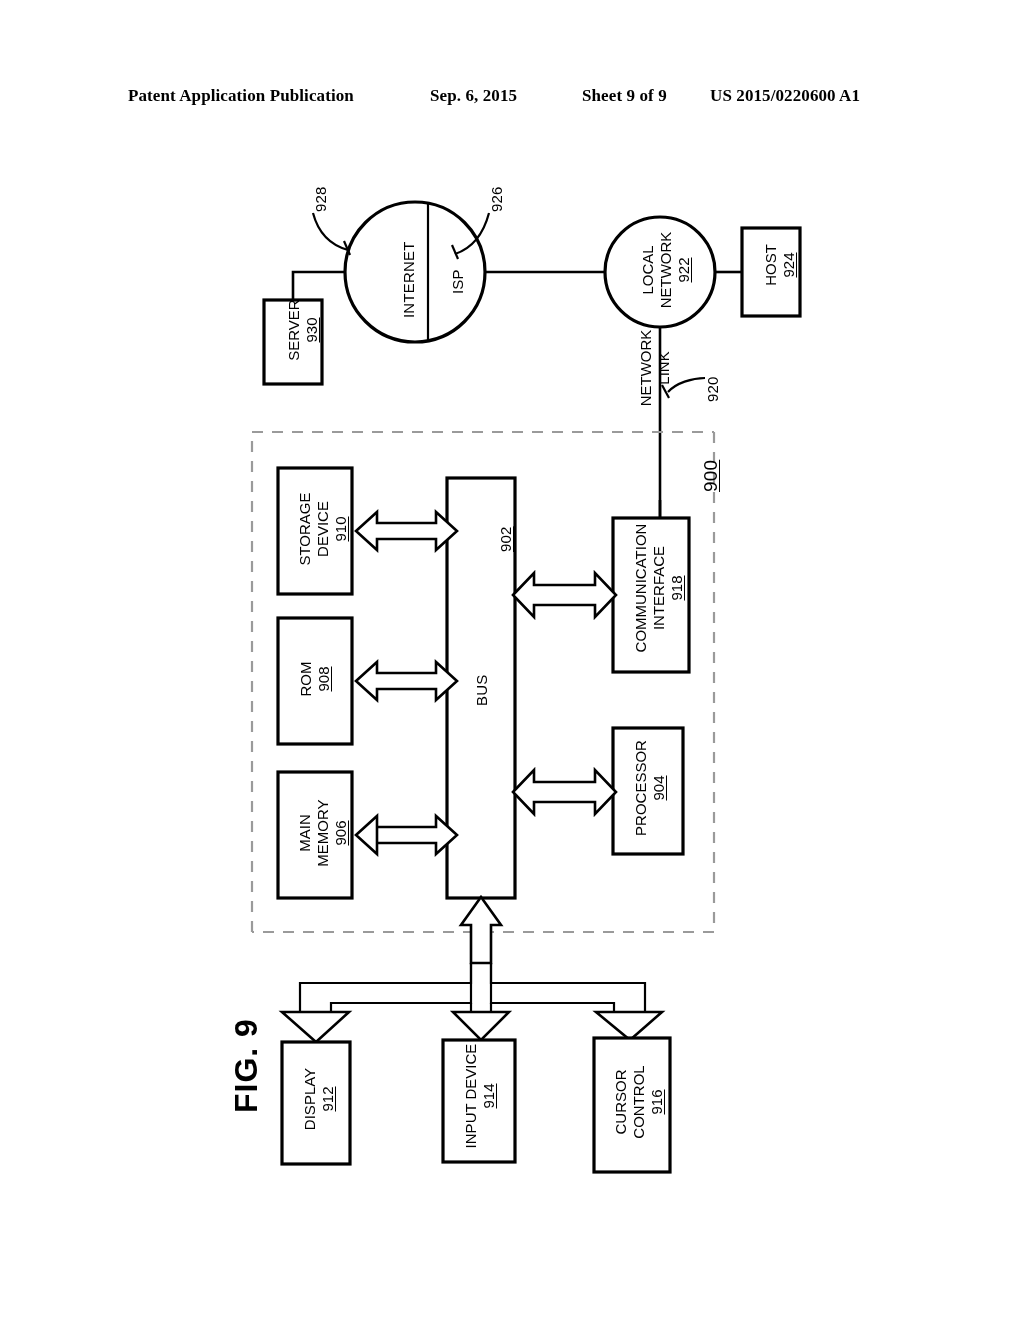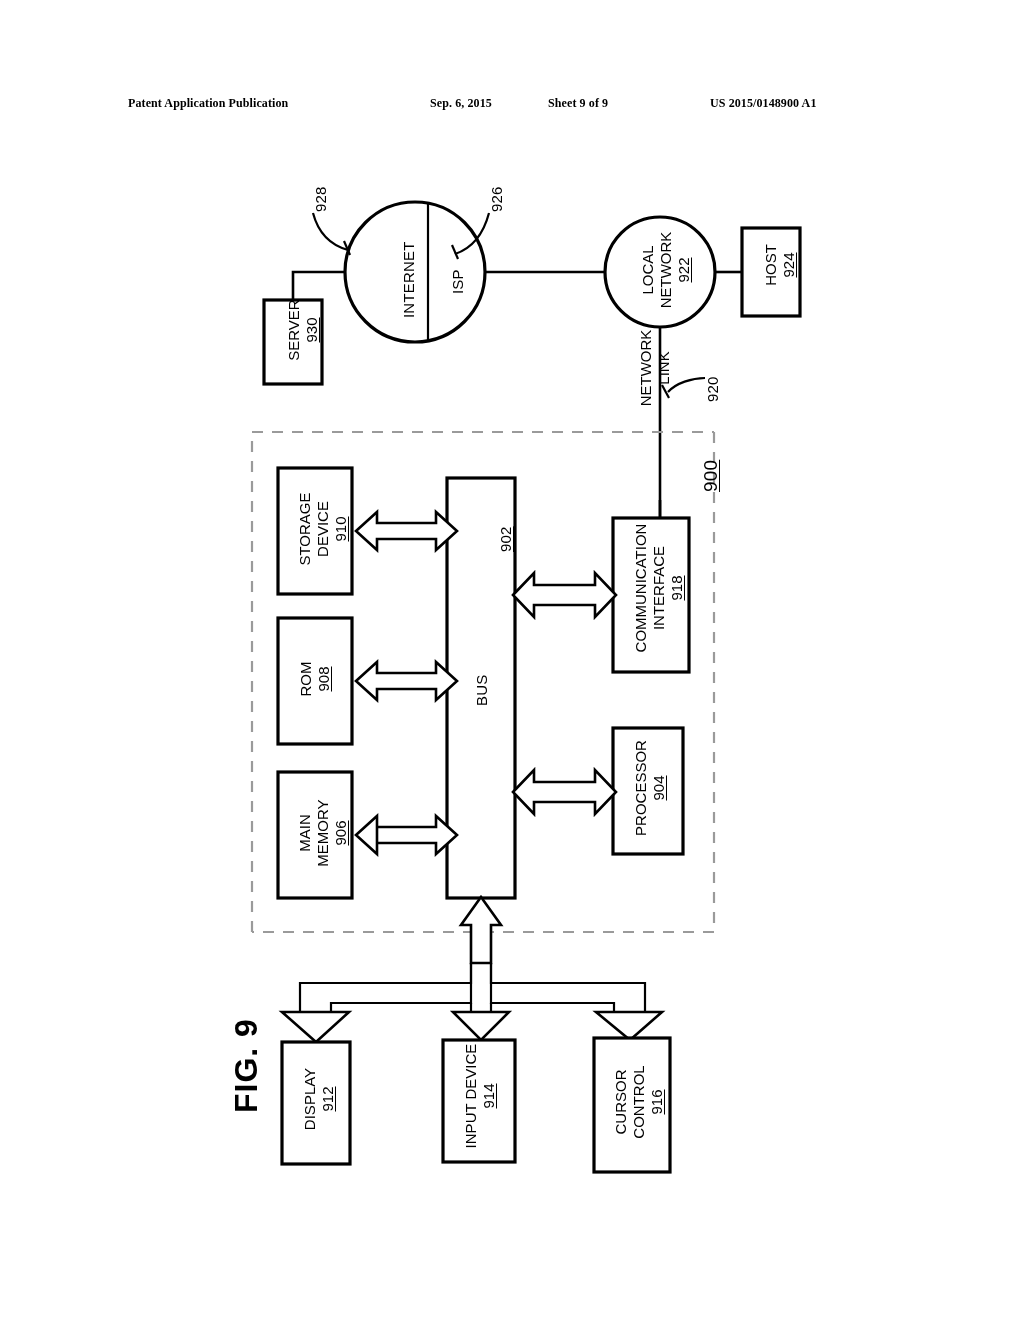--- a/index.html
+++ b/index.html
@@ -6,27 +6,26 @@
   body{
     width:1024px;height:1320px;position:relative;overflow:hidden;
     font-family:"Liberation Sans", sans-serif;
     color:#000;
   }
   
   #pub-header{
     position:absolute;left:0;top:86px;width:1024px;height:32px;
     display:flex;align-items:baseline;
     font-family:"Liberation Serif", serif;
-    font-weight:bold;font-size:12px;letter-spacing:.1px;
+    font-weight:bold;font-size:17px;letter-spacing:.1px;
     white-space:nowrap;
-    margin-top:10px;
   }
   #pub-header .h-title{position:absolute;left:128px;}
   #pub-header .h-date{position:absolute;left:430px;}
-  #pub-header .h-sheet{position:absolute;left:548px;}
+  #pub-header .h-sheet{position:absolute;left:582px;}
   #pub-header .h-num{position:absolute;left:710px;}
 
   
   #figure{position:absolute;left:0;top:0;width:1024px;height:1320px;}
   #figure svg{position:absolute;left:0;top:0;}
 
   
   .rl{
     position:absolute;
     transform-origin:0 0;
@@ -51,21 +50,21 @@
     white-space:nowrap;text-align:center;font-size:15px;line-height:1.2;
   }
 </style>
 </head>
 <body>
 
 <div id="pub-header">
   <span class="h-title">Patent Application Publication</span>
   <span class="h-date">Sep. 6, 2015</span>
   <span class="h-sheet">Sheet 9 of 9</span>
-  <span class="h-num">US 2015/0148900 A1</span>
+  <span class="h-num">US 2015/0220600 A1</span>
 </div>
 
 <div id="figure">
 
   <svg width="1024" height="1320" viewBox="0 0 1024 1320">
     <defs>
       <style>
         .ln{stroke:#000;stroke-width:2.6;fill:none;}
         .lnthin{stroke:#000;stroke-width:2.2;fill:none;}
         .bx{stroke:#000;stroke-width:3.2;fill:#fff;}

